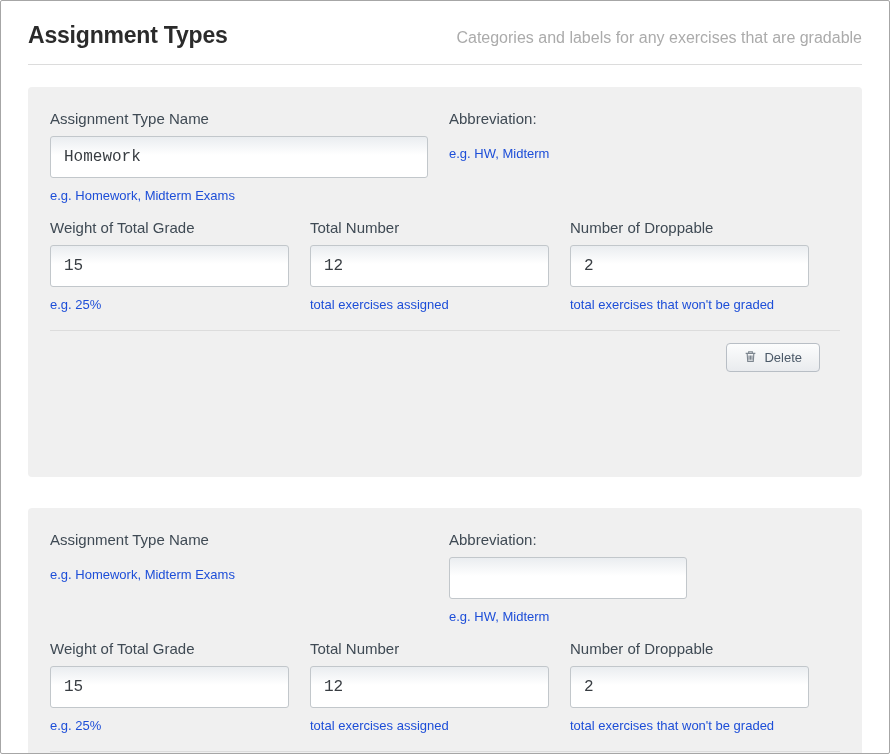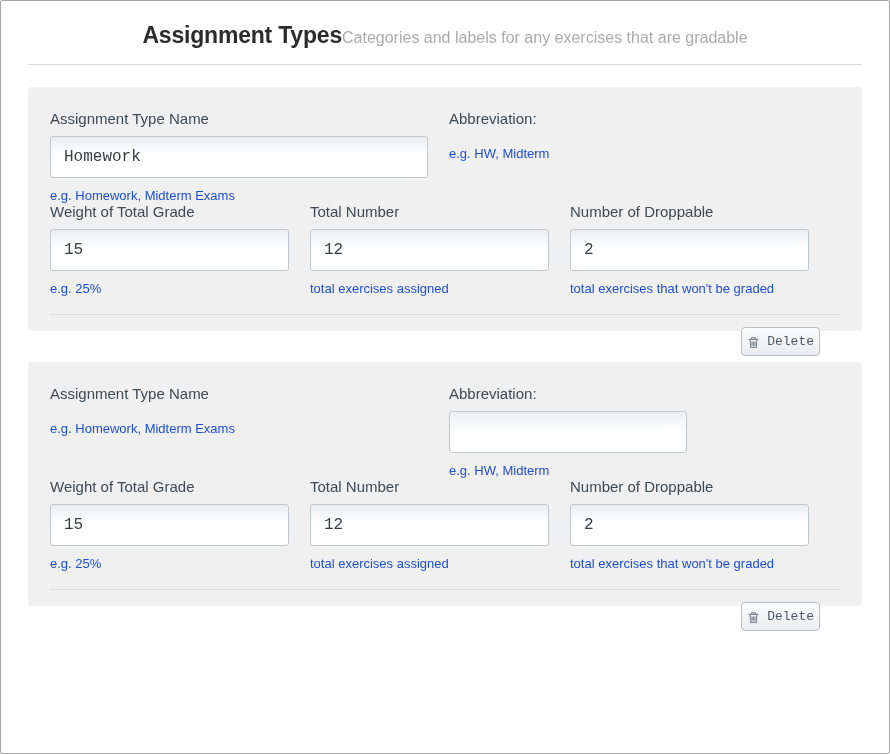--- a/index.html
+++ b/index.html
@@ -16,21 +16,21 @@
     background: #ffffff;
     overflow: hidden;
   }
   .content { padding: 0 27px; }
 
   
   .header {
     padding-top: 21px;
     display: flex;
     align-items: baseline;
-    justify-content: center;
+    justify-content: space-between;
   }
   .page-title {
     font-size: 23px;
     font-weight: 700;
     color: #2b2b2b;
     letter-spacing: -0.2px;
   }
   .page-subtitle {
     font-size: 16px;
     color: #ababab;
@@ -38,25 +38,25 @@
   .header-divider {
     margin-top: 15px;
     border-bottom: 1px solid #dcdcdc;
   }
 
   
   .card {
     margin-top: 22px;
     background: #f0f0f0;
     border-radius: 4px;
-    height: 244px;
+    height: 390px;
     padding: 23px 22px 0 22px;
   }
   .field-row { display: flex; }
-  .field-row.second { margin-top: 0; align-items: center; }
+  .field-row.second { margin-top: 16px; align-items: center; }
   .field { display: flex; flex-direction: column; }
   .field .label {
     font-size: 15px;
     color: #3f4a54;
     margin-bottom: 9px;
   }
   .field input {
     height: 42px;
     border: 1px solid #c2c7cb;
     border-radius: 3px;
@@ -81,29 +81,29 @@
     margin-top: 18px;
     border-top: 1px solid #dcdcdc;
   }
   .card-footer {
     padding: 12px 20px 0 0;
     display: flex;
     justify-content: flex-end;
   }
   .delete-button {
     display: inline-flex;
-    align-items: flex-end;
+    align-items: flex-start;
     gap: 7px;
-    font-family: Liberation Mono, monospace;
+    font-family: Liberation Sans, sans-serif;
     font-size: 13px;
     color: #4b5968;
     background: linear-gradient(to bottom, #fcfdfd, #e9ebee);
     border: 1px solid #b8bec5;
     border-radius: 4px;
-    padding: 6px 5px;
+    padding: 6px 17px;
     height: 29px;
     cursor: pointer;
   }
   .trash-icon { display: inline-flex; }
 </style>
 </head>
 <body>
 
 <div class="viewport">
   <div class="content">

